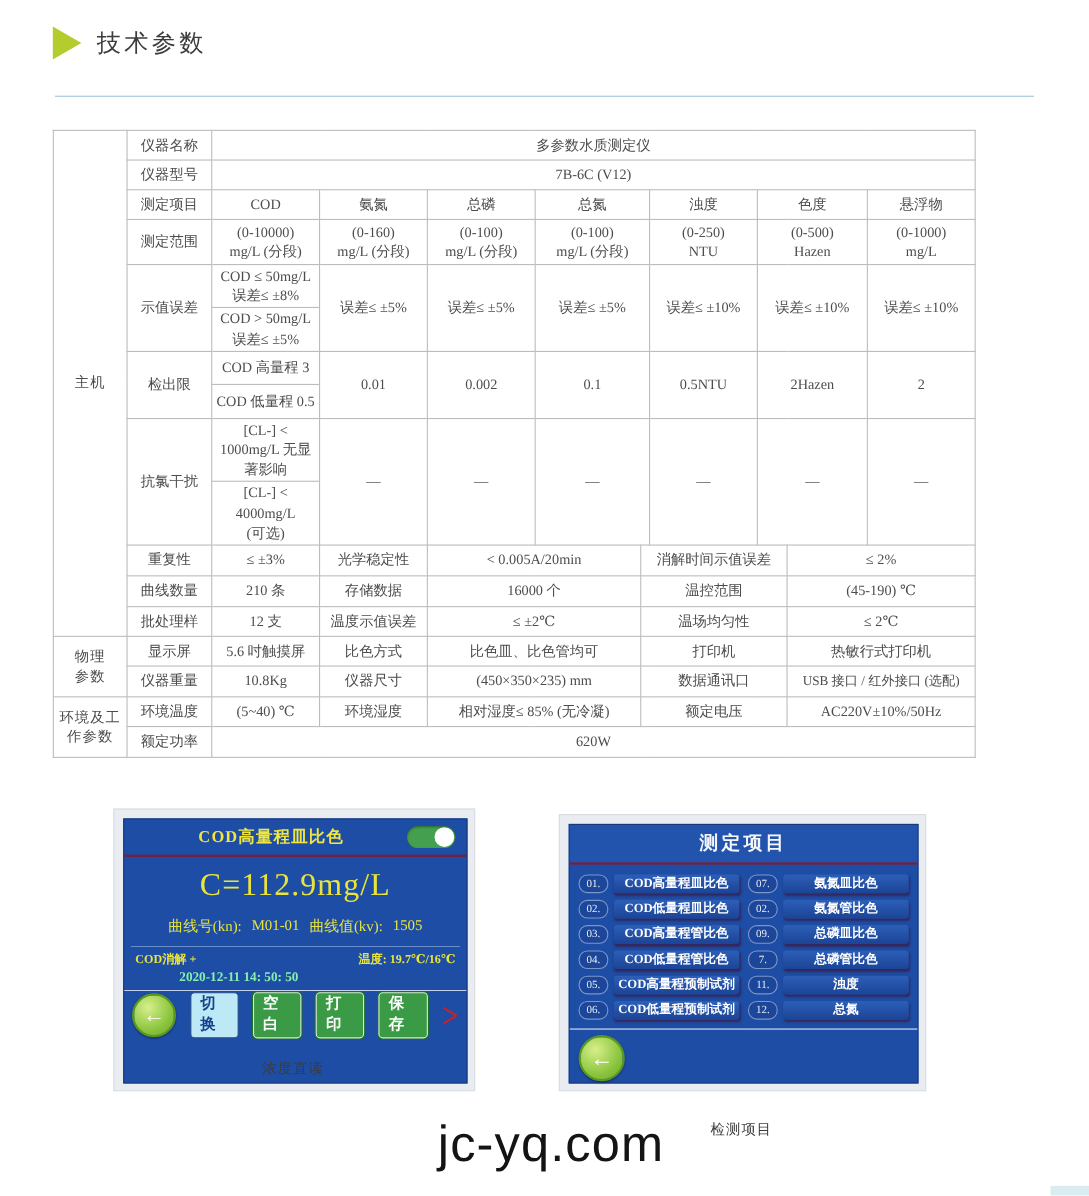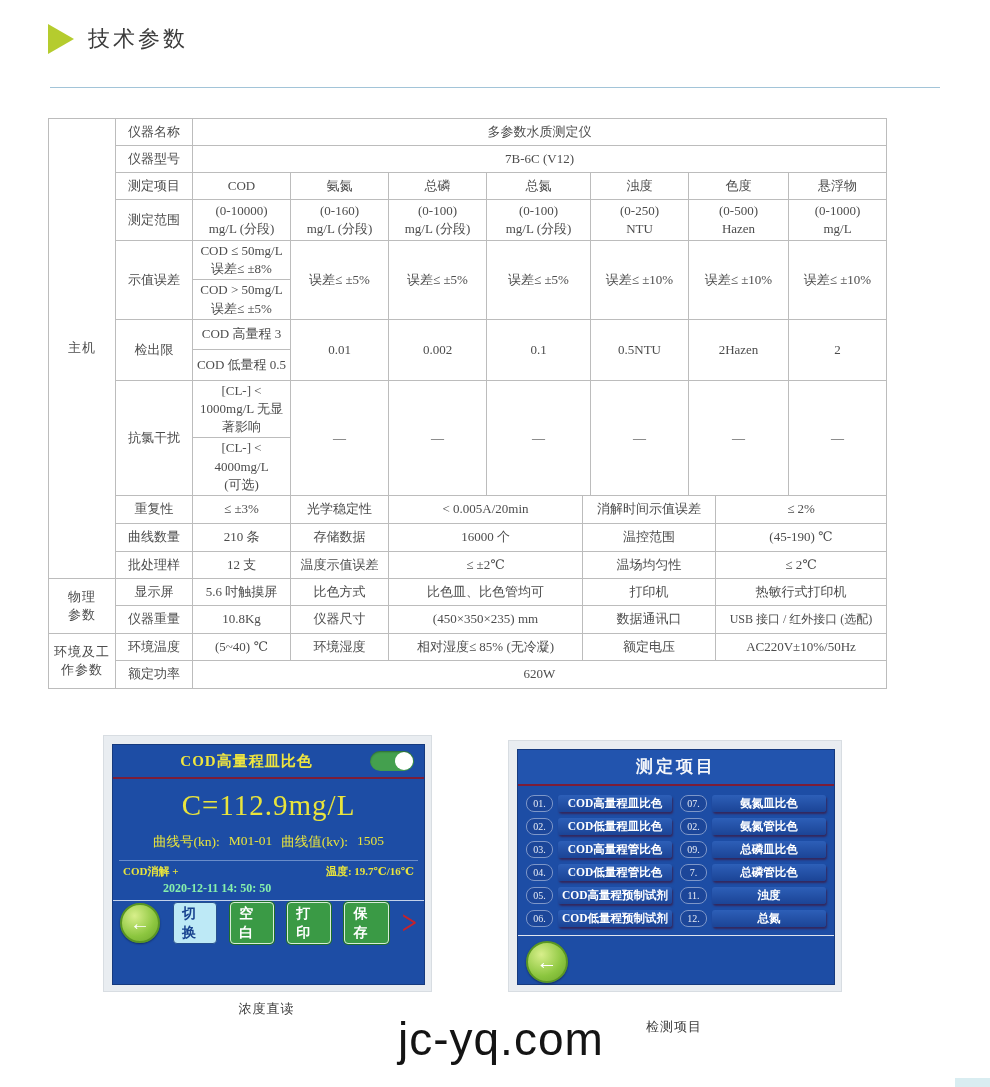--- a/index.html
+++ b/index.html
@@ -42,21 +42,21 @@
   .status-row{display:flex;justify-content:space-between;padding:3px 10px 0 10px;
     color:#e9e43c;font-size:11px;font-weight:bold;}
   .datetime{padding:2px 0 0 10px;color:#86efac;font-size:12px;font-weight:bold;margin-left:40px;}
   .toolbar-sep{margin-top:4px;border-top:1px solid rgba(225,233,246,.85);}
   .toolbar{display:flex;align-items:center;gap:13px;padding:0 7px;height:44px;}
   .back-btn{width:36px;height:36px;border-radius:50%;flex:0 0 auto;
     background:radial-gradient(circle at 35% 30%,#d8ef8b,#8cc63f 60%,#6ca52d);
     border:2px solid #5a9622;color:#ffffff;font-weight:900;font-size:20px;
     display:flex;align-items:center;justify-content:center;box-shadow:0 1px 2px rgba(0,0,0,.4);}
   .btn{border-radius:4px;font-size:14px;font-weight:bold;padding:1px 8px;line-height:19px;
-    font-family:Liberation Serif, serif;}
+    font-family:Liberation Mono, monospace;}
   .btn-switch{background:#bde9f6;color:#17428f;border:1px solid #27508e;}
   .btn-green{background:#3a9a45;color:#ffffff;border:1px solid #d8ecd8;box-shadow:0 0 0 1px #1e6f2a;}
   .chevron{color:#c5222b;font-weight:900;font-size:27px;line-height:27px;
     transform:scaleY(1.25);margin-left:auto;}
 
   
   .r-header{height:34px;line-height:34px;text-align:center;color:#f4f6fa;font-size:17px;
     font-weight:bold;letter-spacing:3px;border-bottom:2px solid #7c1d38;background:#2254ae;}
   .cols2{display:flex;gap:8px;padding:9px 8px 0 8px;}
   .icol{flex:1;display:flex;flex-direction:column;gap:6px;}
@@ -267,21 +267,21 @@
             <span>←</span>
           </div>
         <div class="btn btn-switch">切换</div>
         <div class="btn btn-green">空白</div>
         <div class="btn btn-green">打印</div>
         <div class="btn btn-green">保存</div>
         <div class="chevron">&gt;</div>
       </div>
     </div>
   </div>
-  <div class="caption" style="left:103px;top:1000px;width:327px;">浓度直读</div>
+  <div class="caption" style="left:103px;top:962px;width:327px;">浓度直读</div>
 
   <div class="device" style="left:508px;top:740px;width:332px;height:250px;">
     <div class="scr" style="width:316px;height:234px;">
       <div class="r-header">测定项目</div>
       <div class="cols2">
         <div class="icol">
           <div class="item">
             <span class="num">01.</span>
             <span class="ibtn">COD高量程皿比色</span>
           </div>

